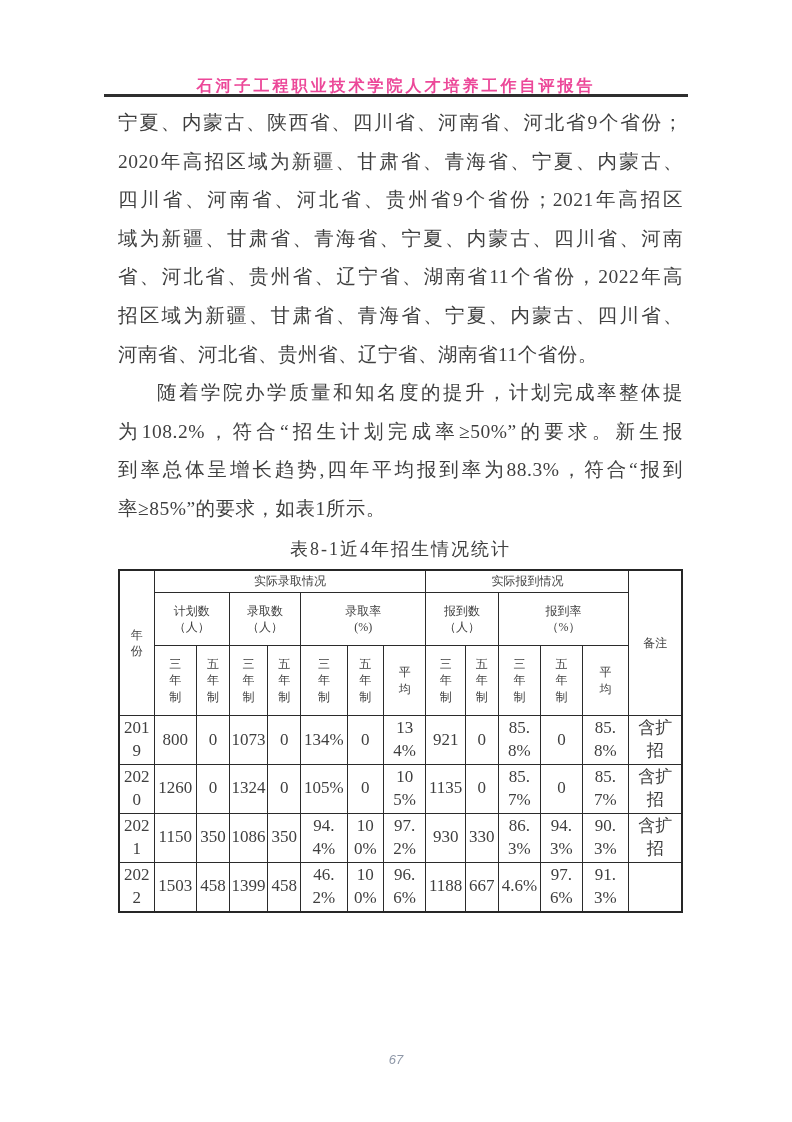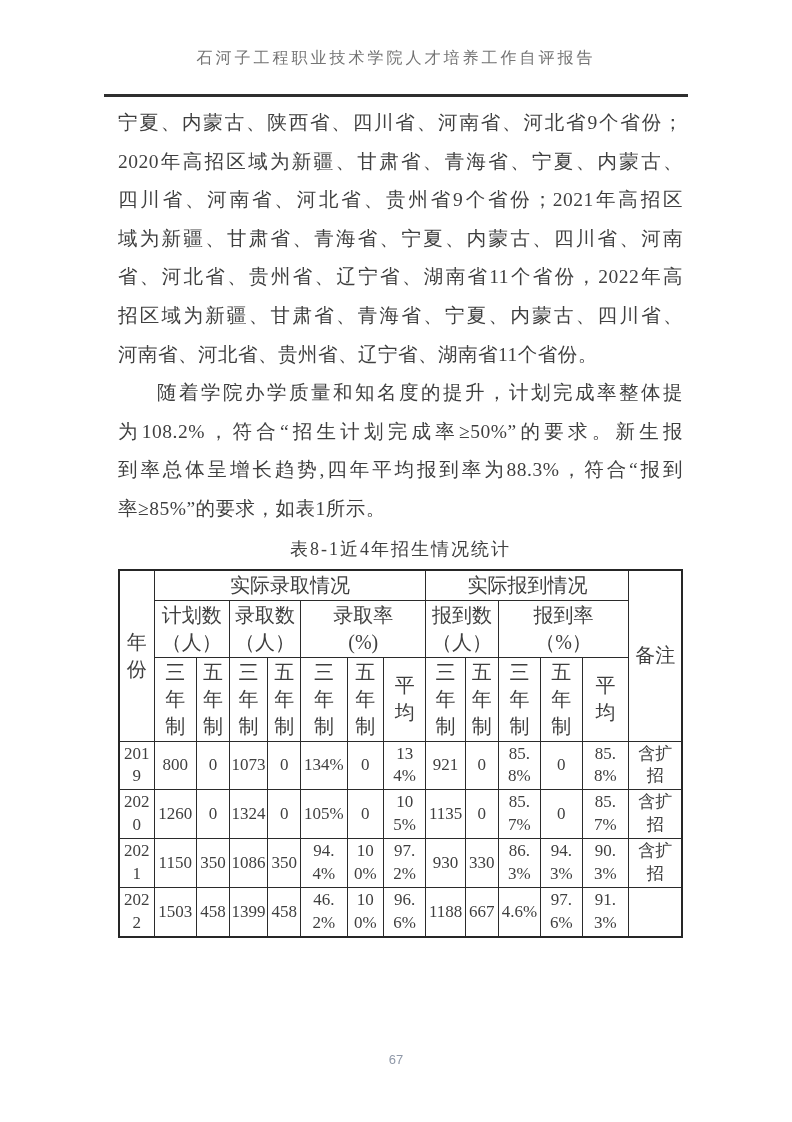--- a/index.html
+++ b/index.html
@@ -7,25 +7,25 @@
     position:relative;
     width:792px;height:1122px;
     background:#ffffff;
     margin:0 auto;
     font-family:"Liberation Serif","DejaVu Serif",serif;
     color:#3f3f3f;
     overflow:hidden;
   }
   
   .doc-header-title{
-    position:absolute;top:48px;left:0;width:100%;
-    text-align:center;
-    font-size:16px;font-weight:normal;
+    position:absolute;top:76px;left:0;width:100%;
+    text-align:center;
+    font-size:16px;font-weight:bold;
     letter-spacing:3px;
-    color:#737373;
+    color:#ec4899;
   }
   .doc-header-rule{
     position:absolute;top:94px;left:104px;width:584px;height:3px;
     background:#2f2f2f;
   }
   
   .content{
     position:absolute;top:104px;left:118px;width:565px;
   }
   .bline{
@@ -56,40 +56,41 @@
     border:2px solid #262626;
   }
   table.stats th,table.stats td{
     border:1px solid #2b2b2b;
     padding:1px 1px;
     text-align:center;
     vertical-align:middle;
     font-weight:normal;
     color:#3f3f3f;
   }
-  table.stats th{font-size:20px;line-height:1.35;white-space:pre-line;}
+  table.stats th{font-size:12px;line-height:1.35;white-space:pre-line;}
   table.stats td{font-size:17px;line-height:1.35;word-break:break-all;}
   tr.hr1{height:23px;}
   tr.hr2{height:53px;}
   tr.hr3{height:70px;}
   tr.dr{height:47px;}
   th.vert span{
     display:inline-block;
     width:1.08em;
     word-break:break-all;
     letter-spacing:0;
   }
   td.remark{font-size:16px;}
   
   .page-number{
     position:absolute;top:1052px;left:0;width:100%;
     text-align:center;
     font-size:13px;
     color:#8f98a8;
     font-family:"Liberation Sans","DejaVu Sans",sans-serif;
+    font-style:italic;
   }
 </style>
 </head>
 <body>
 
 <div class="page">
 
   <div class="doc-header-title">石河子工程职业技术学院人才培养工作自评报告</div>
   <div class="doc-header-rule"></div>
 

